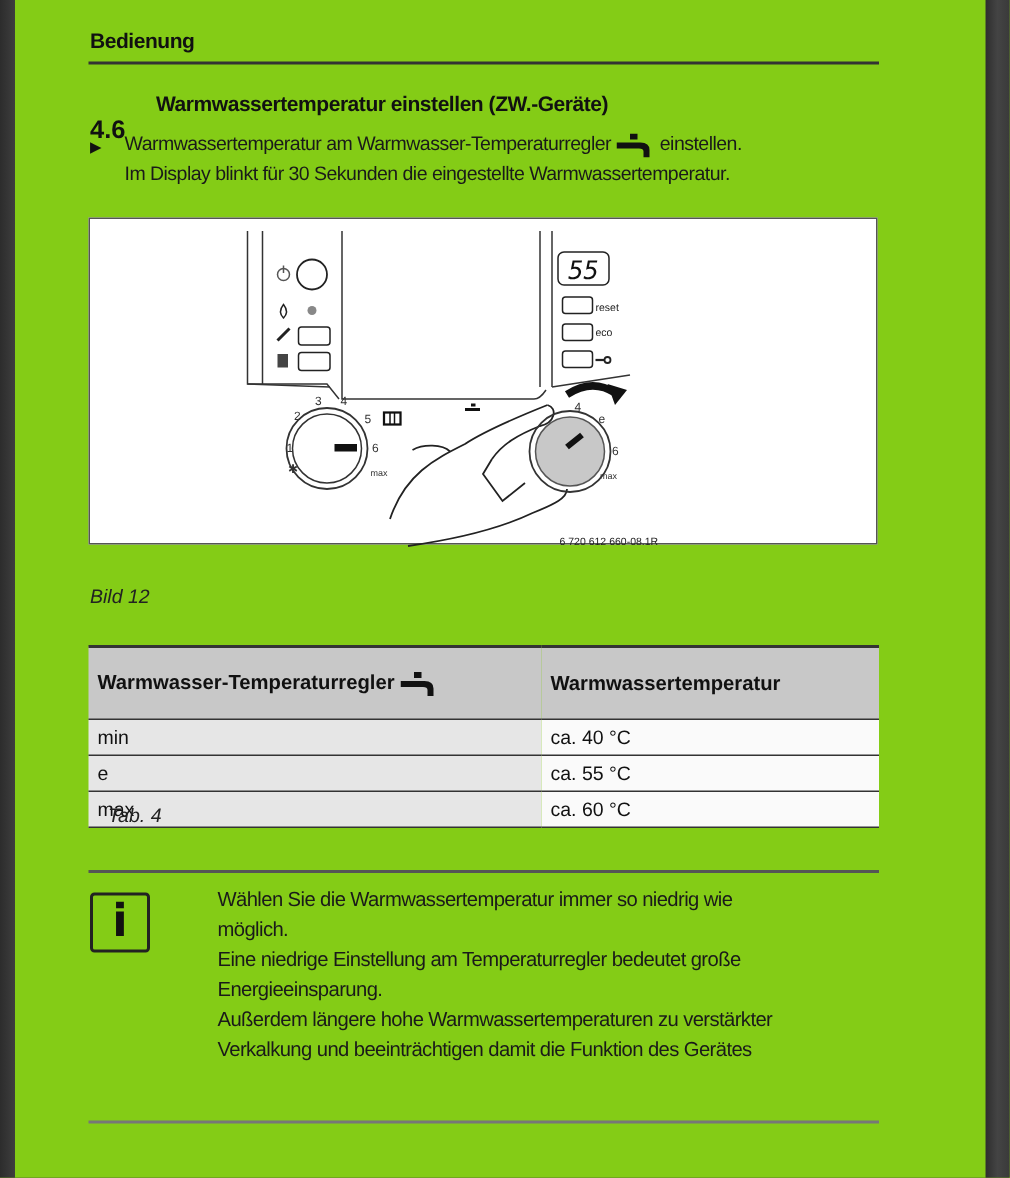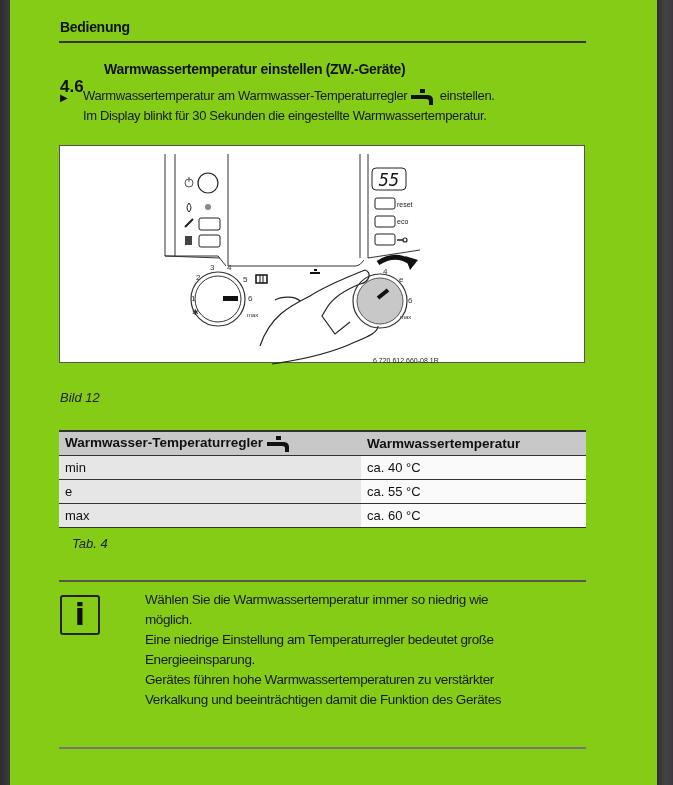--- a/index.html
+++ b/index.html
@@ -16,21 +16,21 @@
   .abs { position:absolute; }
   .header-title { left:50px; top:19px; font-size:14px; font-weight:bold; color:#111; letter-spacing:-0.3px; }
   .rule { position:absolute; left:49px; width:527px; background:#333; }
   .section-num { left:50px; top:61px; font-size:17px; font-weight:bold; color:#111;margin-top:16px; }
   .section-title { left:82px; top:61px; font-size:14px; font-weight:bold; color:#111; letter-spacing:-0.3px;margin-left:12px; }
   .bullet { left:50px; top:92px; font-size:10px; color:#111; }
   .body-text { font-size:13px; color:#1a1a1a; letter-spacing:-0.35px; line-height:20px; }
   .figure-box { left:49px; top:145px; width:526px; height:218px; border:1.5px solid #555; background:#fff; box-sizing:border-box; }
   .caption { font-size:13px; font-style:italic; color:#222; }
   table.t { position:absolute; left:49px; top:430px; width:527px; border-collapse:collapse; font-size:13px; color:#111; }
-  table.t th { background:#c8c8c8; text-align:left; font-weight:bold; padding:0 6px; height:23px; font-size:13.5px; border-top:2px solid #333; }
+  table.t th { background:#c8c8c8; text-align:left; font-weight:bold; padding:12px 6px; height:23px; font-size:13.5px; border-top:2px solid #333; }
   table.t td { padding:0 6px; height:23px; border-top:1.5px solid #333; }
   table.t td.c1 { background:#e6e6e6; width:290px; }
   table.t td.c2 { background:#fafafa; }
   table.t tr:last-child td { border-bottom:1.5px solid #333; }
   .info-box { left:50px; top:595px; width:40px; height:40px; border:2px solid #222; border-radius:3px; box-sizing:border-box; }
   .info-i { position:absolute; left:0; top:0; width:36px; height:36px; text-align:center; line-height:36px; font-size:30px; font-weight:bold; font-family:"DejaVu Sans", sans-serif; color:#111; }
   .note-text { left:135px; top:590px; width:440px; font-size:13.5px; line-height:20px; color:#1a1a1a; letter-spacing:-0.4px; }
   .tap-icon { display:inline-block; vertical-align:middle; }
 </style>
 </head>
@@ -180,18 +180,18 @@
 
   <div class="rule" style="top:580px;height:1.5px;background:#555;"></div>
   <div class="abs info-box">
     <div class="info-i">i</div>
   </div>
   <div class="abs note-text">
     <div>Wählen Sie die Warmwassertemperatur immer so niedrig wie</div>
     <div>möglich.</div>
     <div>Eine niedrige Einstellung am Temperaturregler bedeutet große</div>
     <div>Energieeinsparung.</div>
-    <div>Gerätes führen hohe Warmwassertemperaturen zu verstärkter</div>
+    <div>Außerdem längere hohe Warmwassertemperaturen zu verstärkter</div>
     <div>Verkalkung und beeinträchtigen damit die Funktion des Gerätes</div>
   </div>
   <div class="rule" style="top:747px;height:2px;background:#777;"></div>
 
 </div>
 
 </body></html>

